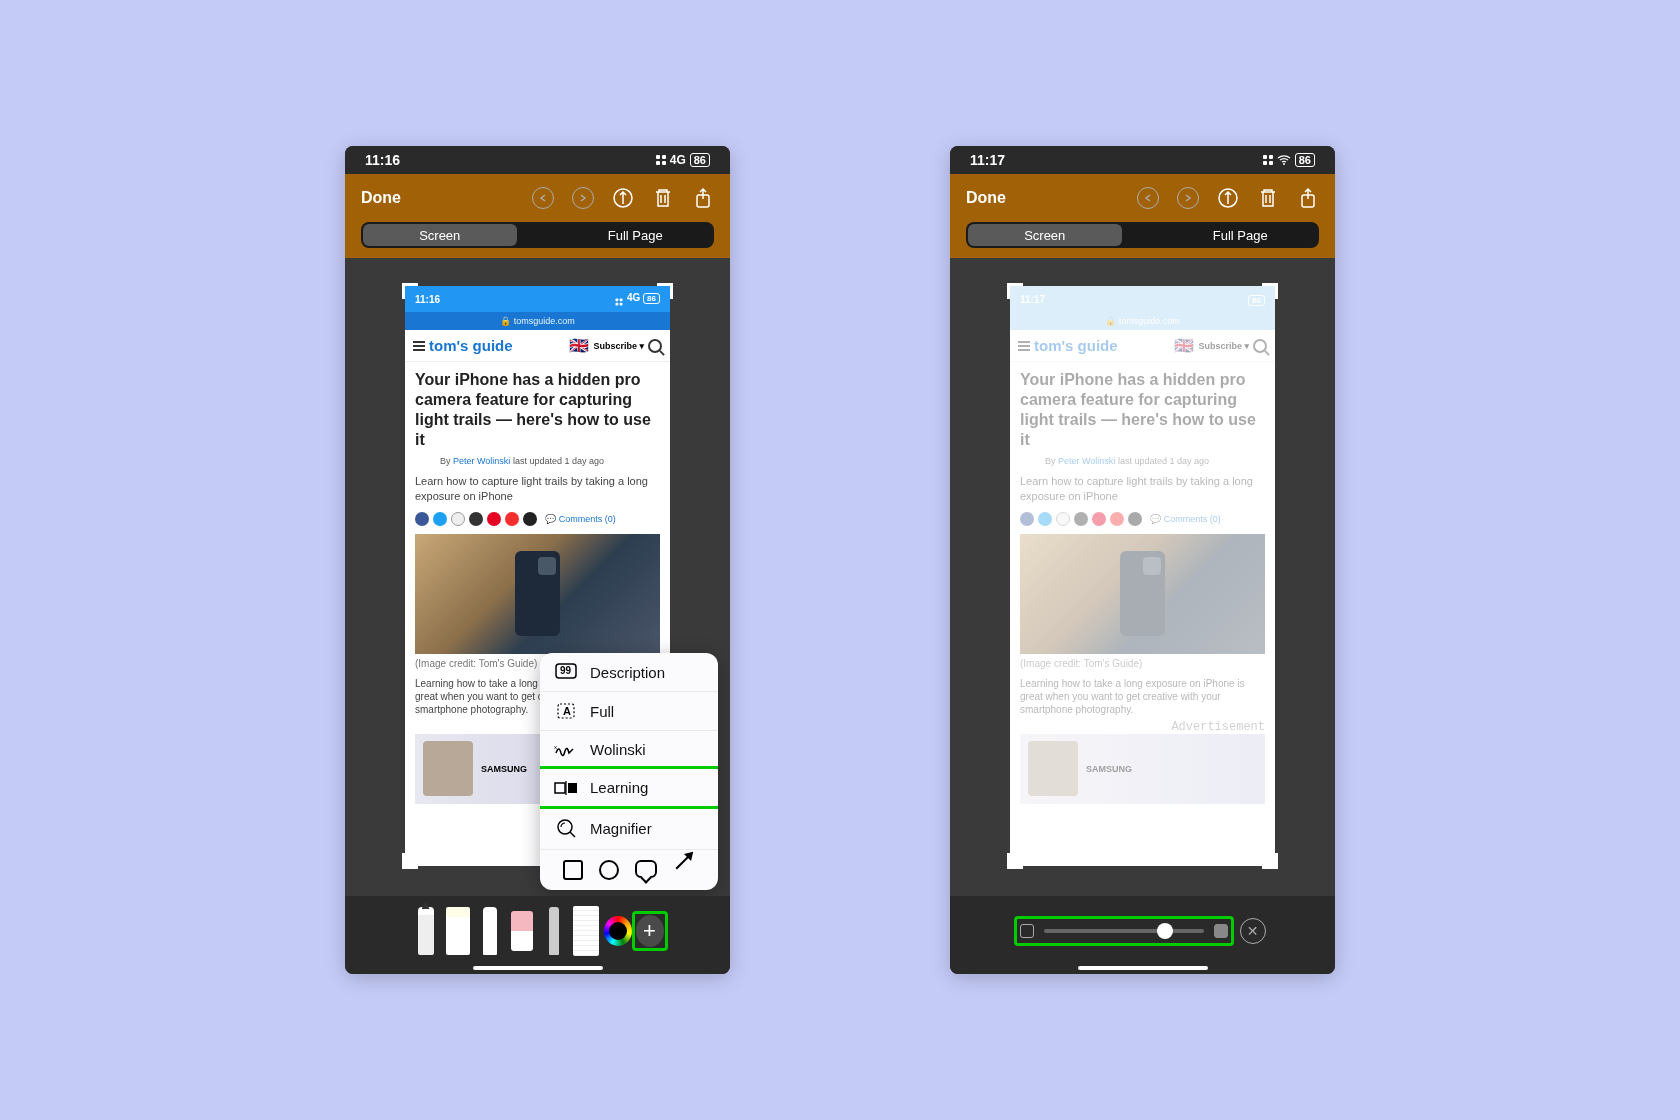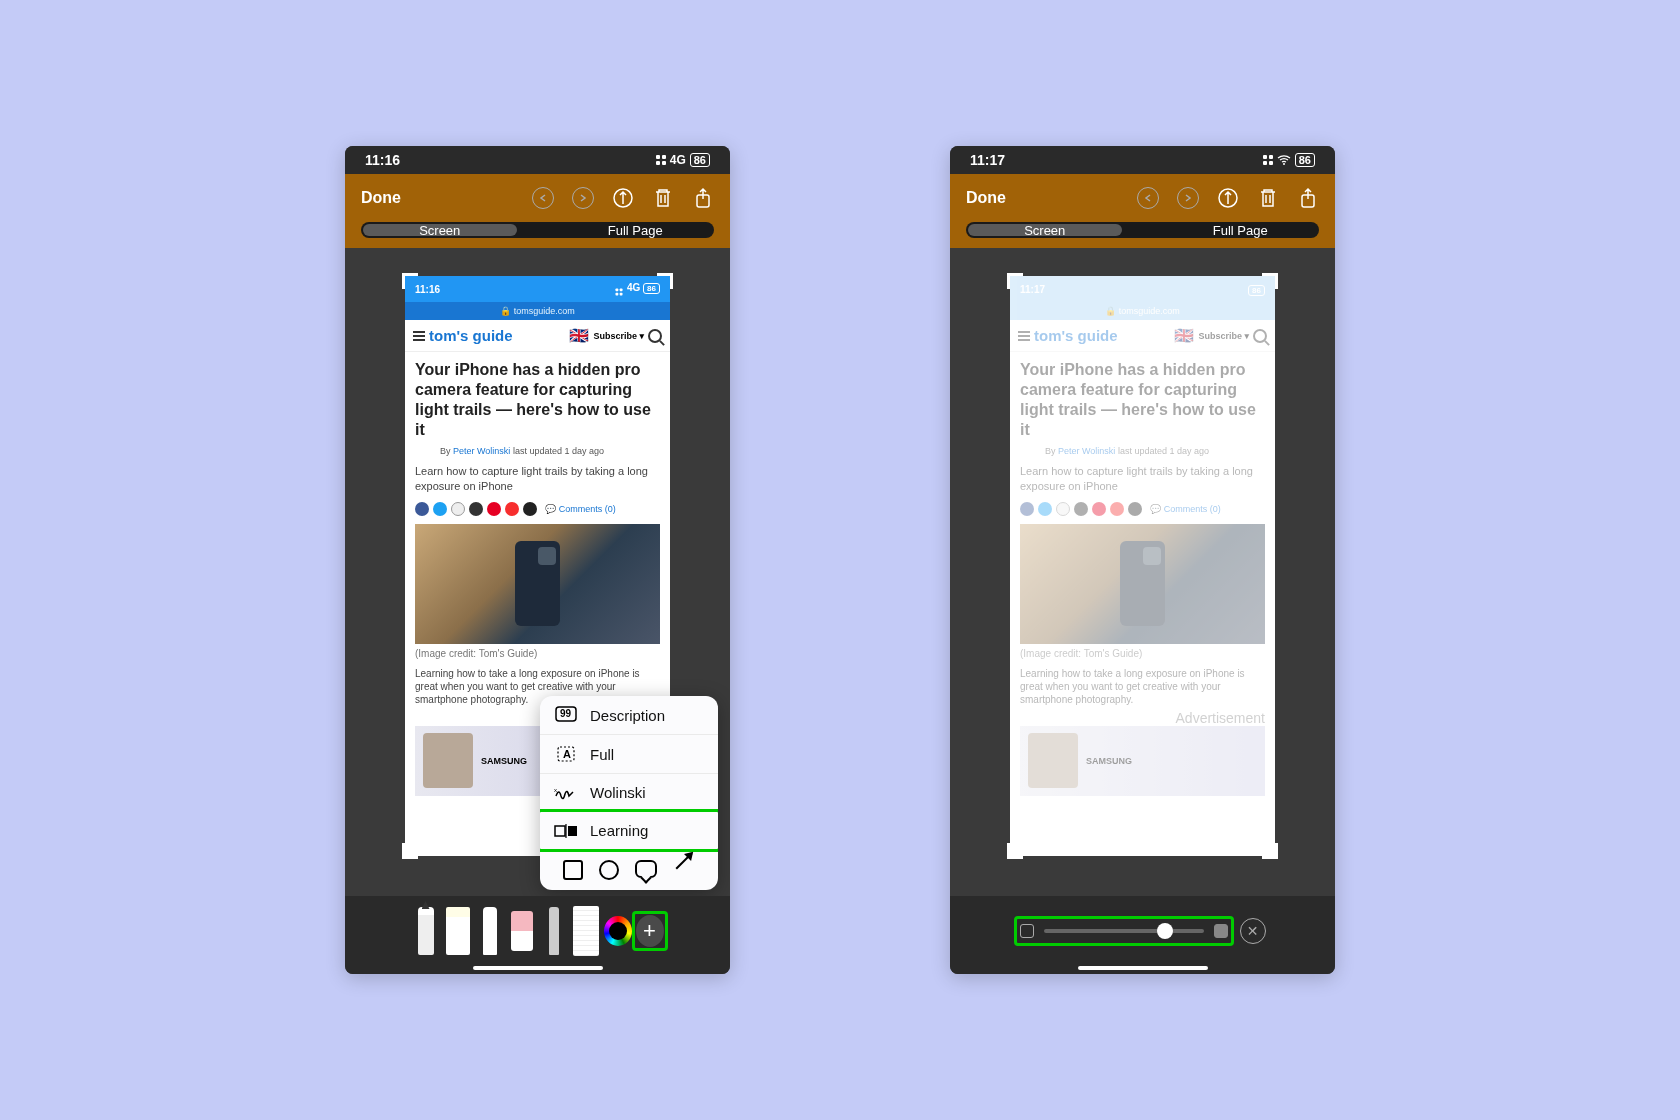--- a/index.html
+++ b/index.html
@@ -35,21 +35,21 @@
   .batt { border:1.5px solid #fff; border-radius:3px; padding:0 3px; font-size:11px; font-weight:700;}
   
   .editor-top {
     background:#a16207; padding:8px 16px 10px; color:#fff;
   }
   .top-row { display:flex; align-items:center; justify-content:space-between; height:32px; margin-bottom:8px;}
   .done { font-size:16px; font-weight:600; }
   .top-icons { display:flex; gap:18px; align-items:center;}
   .icon-btn { width:22px; height:22px; display:flex; align-items:center; justify-content:center; color:#fff; }
   .icon-circ { width:22px; height:22px; border:1.5px solid #aaa; border-radius:50%; display:flex;align-items:center;justify-content:center; font-size:12px; color:#aaa;}
-  .seg { display:flex; background:#1a1a1a; border-radius:8px; padding:2px; height:16px;gap:42px;}
+  .seg { display:flex; background:#1a1a1a; border-radius:8px; padding:2px; height:26px;gap:42px;}
   .seg > div { flex:1; display:flex; align-items:center; justify-content:center; font-size:13px; color:#fff; border-radius:6px;}
   .seg > div.active { background:#5a5a5a; }
   
   .preview-area {
     position:relative;
     height:calc(100% - 28px - 86px - 78px);
     display:flex; align-items:center; justify-content:center;
   }
   .phone2 .preview-area {
     height:calc(100% - 28px - 86px - 78px);
@@ -85,21 +85,21 @@
   .comments{ font-size:9px; color:#1976d2; margin-left:4px;}
   .hero {
     height:120px;
     background: linear-gradient(135deg,#c9a878 0%, #8b6f4a 40%, #2c3e50 60%, #4a5568 100%);
     position:relative; display:flex;align-items:center;justify-content:center;
   }
   .hero-phone{ width:45px;height:85px;background:#1e2a3a;border-radius:6px;position:relative;}
   .hero-phone::before{content:'';position:absolute;top:6px;right:4px;width:18px;height:18px;background:#495867;border-radius:4px;}
   .cred{ font-size:10px;color:#777;margin:4px 0 8px;}
   .body-p{ font-size:10px;color:#444;line-height:1.3;}
-  .ad-label{font-size:14px;color:#888;text-align:right;margin-top:4px;}
+  .ad-label{font-size:12px;color:#888;text-align:right;margin-top:4px;font-family:Liberation Mono, monospace;}
   .ad-box{height:70px;background:linear-gradient(90deg,#e8e8f0,#d0d0e8);display:flex;align-items:center;padding:0 8px;gap:8px;font-size:8px;}
   .ad-model{width:50px;height:55px;background:#b8a898;border-radius:4px;}
   .ad-logo{font-weight:700;font-size:9px;}
   
   .markup-toolbar {
     position:absolute; bottom:0; left:0; right:0; height:78px;
     background:#2a2a2a;
     display:flex; align-items:center; justify-content:center; gap:4px;
     padding-bottom:8px;
   }
@@ -296,20 +296,30 @@
       <div class="hl-green" style="inset:-3px;"></div>
       <span class="popup-ic">
           <svg width="24" height="14" viewBox="0 0 24 14">
             <rect x="1" y="2" width="10" height="10" stroke="#000" stroke-width="1.5" fill="none"></rect>
             <rect x="14" y="2" width="9" height="10" fill="#000"></rect>
             <line x1="12" y1="0" x2="12" y2="14" stroke="#000" stroke-width="1.2"></line>
           </svg>
         </span>
       <span>Learning</span>
     </div>
+    <div class="popup-item">
+      <span class="popup-ic">
+          <svg width="22" height="22" viewBox="0 0 22 22">
+            <circle cx="10" cy="10" r="7" stroke="#000" stroke-width="1.5" fill="none"></circle>
+            <path d="M6 10 a4 4 0 0 1 4-4" stroke="#000" stroke-width="1.2" fill="none"></path>
+            <line x1="15" y1="15" x2="20" y2="20" stroke="#000" stroke-width="1.5"></line>
+          </svg>
+        </span>
+      <span>Magnifier</span>
+    </div>
     <div class="popup-shapes">
       <span class="sh-sq"></span>
       <span class="sh-ci"></span>
       <span class="sh-sp"></span>
       <span class="sh-ar"></span>
     </div>
     <div class="popup-tail"></div>
   </div>
 
   <div class="markup-toolbar">

